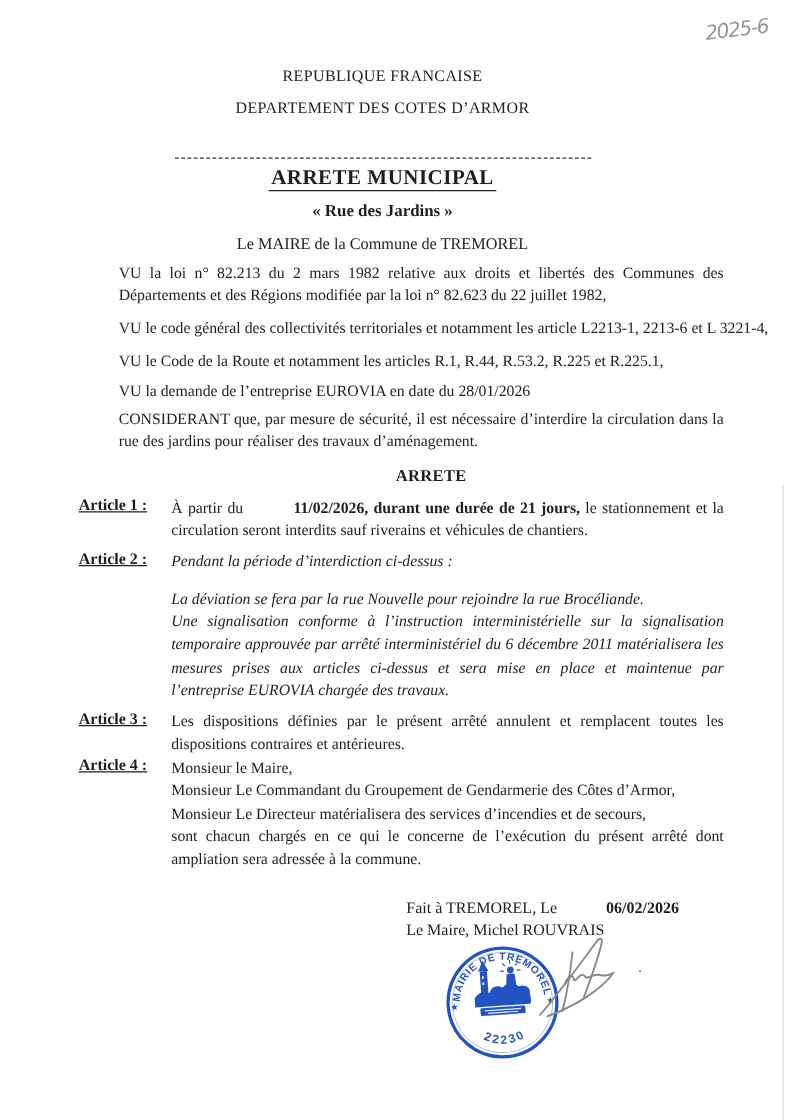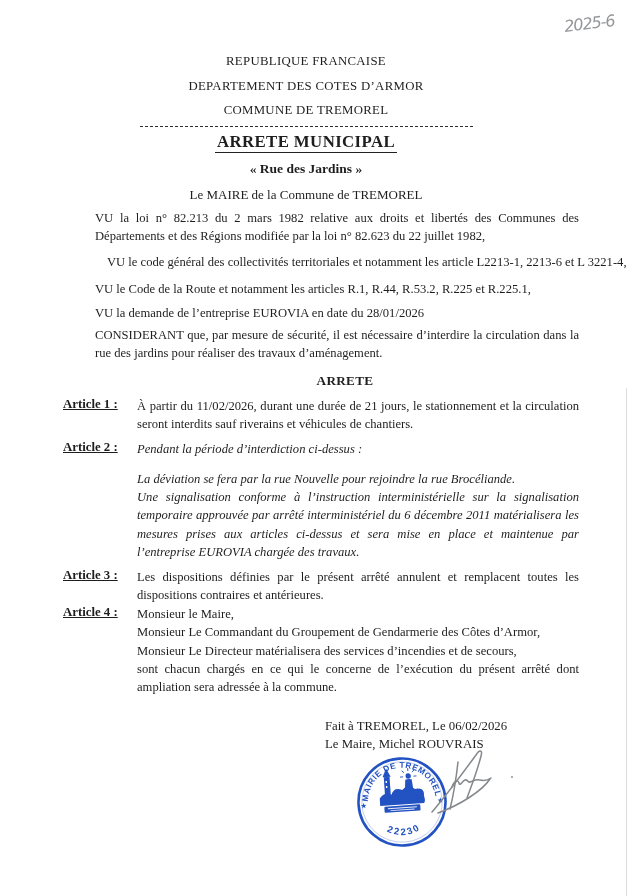--- a/index.html
+++ b/index.html
@@ -1,21 +1,21 @@
 <!DOCTYPE html>
 <html><head>
 <meta charset="utf-8">
 <style>
   html,body{margin:0;padding:0;background:#ffffff;}
   .page{
     position:relative;width:634px;height:896px;background:#ffffff;overflow:hidden;
     font-family:"Liberation Serif","DejaVu Serif",serif;color:#1e1e1e;
   }
   .abs{position:absolute;}
-  .bold{font-weight:normal;}
+  .bold{font-weight:bold;margin-left:36px;}
   .body-text{font-size:12.6px;line-height:18.4px;}
   .justify{text-align:justify;}
   .nowrap{white-space:nowrap;}
   .italic{font-style:italic;}
 
   .note{
     top:13px;left:564px;width:66px;transform:rotate(-7deg);
     font-family:"DejaVu Sans",sans-serif;font-style:italic;
     color:#95969a;font-size:16px;letter-spacing:-1px;
   }
@@ -26,21 +26,21 @@
   .divider{top:126px;left:140px;width:333px;height:0;border-top:1.7px dashed #2e2e2e;}
   .titlewrap{top:132px;left:0;width:612px;text-align:center;}
   .titlewrap span{
     font-weight:bold;font-size:16.8px;letter-spacing:0.4px;
     border-bottom:1.8px solid #222;padding:0 2px 1px 2px;
   }
   .subtitle{top:161px;left:0;width:612px;font-weight:bold;font-size:13.5px;text-align:center;}
   .issuer{top:187px;left:0;width:612px;font-size:13px;text-align:center;}
 
   .vu1{top:209px;left:95px;width:484px;}
-  .vu2{top:253px;left:107px;}
+  .vu2{top:253px;left:95px;}
   .vu3{top:280px;left:95px;}
   .vu4{top:304px;left:95px;}
   .considerant{top:326px;left:95px;width:484px;}
   .arrete-h{top:373px;left:0;width:612px;font-weight:bold;font-size:13.2px;text-align:center;letter-spacing:0.3px;padding-left:39px;}
 
   .art-label{font-weight:bold;font-size:12.8px;text-decoration:underline;left:63px;white-space:nowrap;}
   .art-text{left:137px;width:442px;}
   .lbl1,.txt1{top:397px;}
   .lbl2,.txt2a{top:440px;}
   .txt2b{top:470px;}
@@ -57,21 +57,20 @@
 </head>
 <body>
 
 <div class="page">
 
   <div class="abs note">2025-6</div>
 
   <div class="abs hdr">
     <div>REPUBLIQUE FRANCAISE</div>
     <div>DEPARTEMENT DES COTES D’ARMOR</div>
-    <div>COMMUNE DE TREMOREL</div>
   </div>
 
   <div class="abs divider"></div>
 
   <div class="abs titlewrap">
     <span>ARRETE MUNICIPAL</span>
   </div>
   <div class="abs subtitle">« Rue des Jardins »</div>
   <div class="abs issuer">Le MAIRE de la Commune de TREMOREL</div>
 

